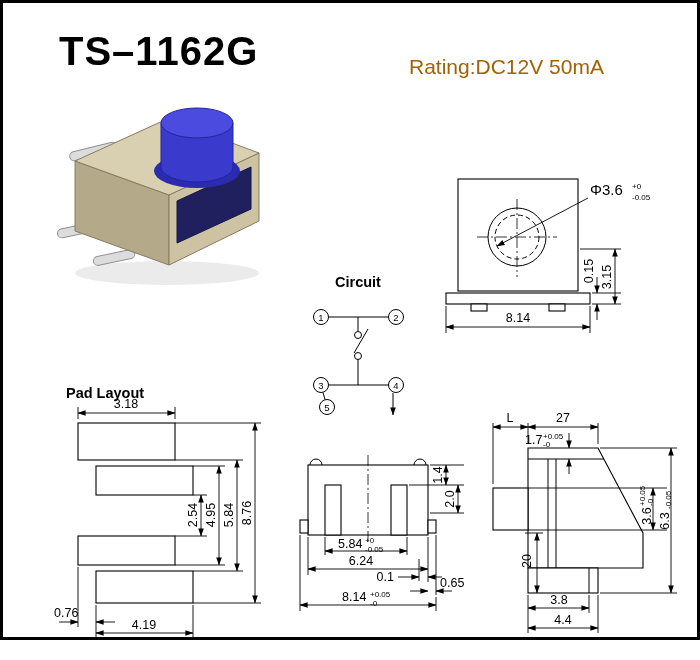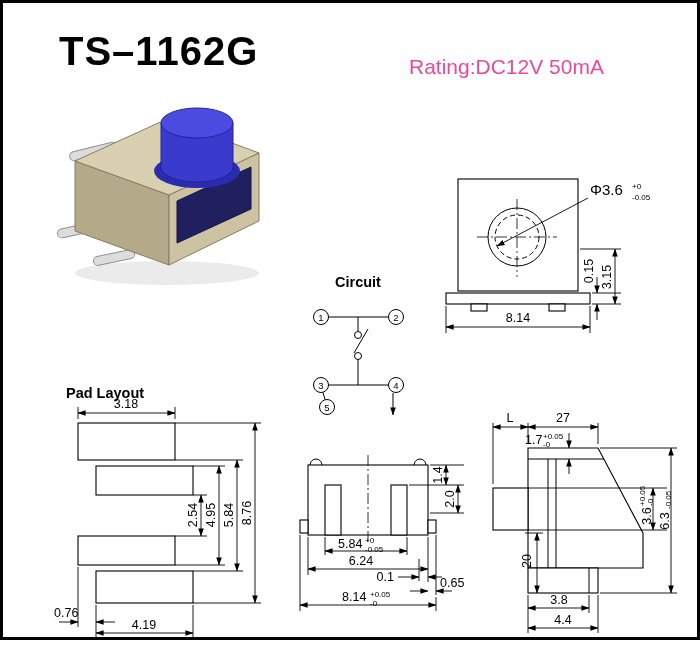--- a/index.html
+++ b/index.html
@@ -1,19 +1,19 @@
 <!DOCTYPE html>
 <html><head>
 <meta charset="utf-8">
 <style>
   html,body{margin:0;padding:0;background:#fff;}
   .page{position:relative;width:700px;height:640px;background:#fff;border:3px solid #000;box-sizing:border-box;overflow:hidden;font-family:"Liberation Sans",sans-serif;}
   .abs{position:absolute;}
   .title{position:absolute;left:56px;top:26px;font-size:40px;font-weight:bold;letter-spacing:1px;color:#000;}
-  .rating{position:absolute;left:406px;top:52px;font-size:21px;color:#ec4899;}
+  .rating{position:absolute;left:406px;top:52px;font-size:21px;color:#a16207;}
   svg text{font-family:"Liberation Sans",sans-serif;font-size:12.5px;fill:#000;}
   svg .tol{font-size:8px;}
   svg .big{font-size:15px;}
   svg .ttl{font-size:14.5px;font-weight:bold;}
   svg .pin{font-size:9.5px;text-anchor:middle;}
   .s{stroke:#000;stroke-width:1;fill:none;}
   .sw{stroke:#000;stroke-width:1.1;fill:#fff;}
   .ctr{stroke:#000;stroke-width:0.8;fill:none;stroke-dasharray:11 3 2 3;}
   .dsh{stroke:#000;stroke-width:1;fill:none;stroke-dasharray:5 3;}
   .dim{stroke:#000;stroke-width:0.9;fill:none;}

